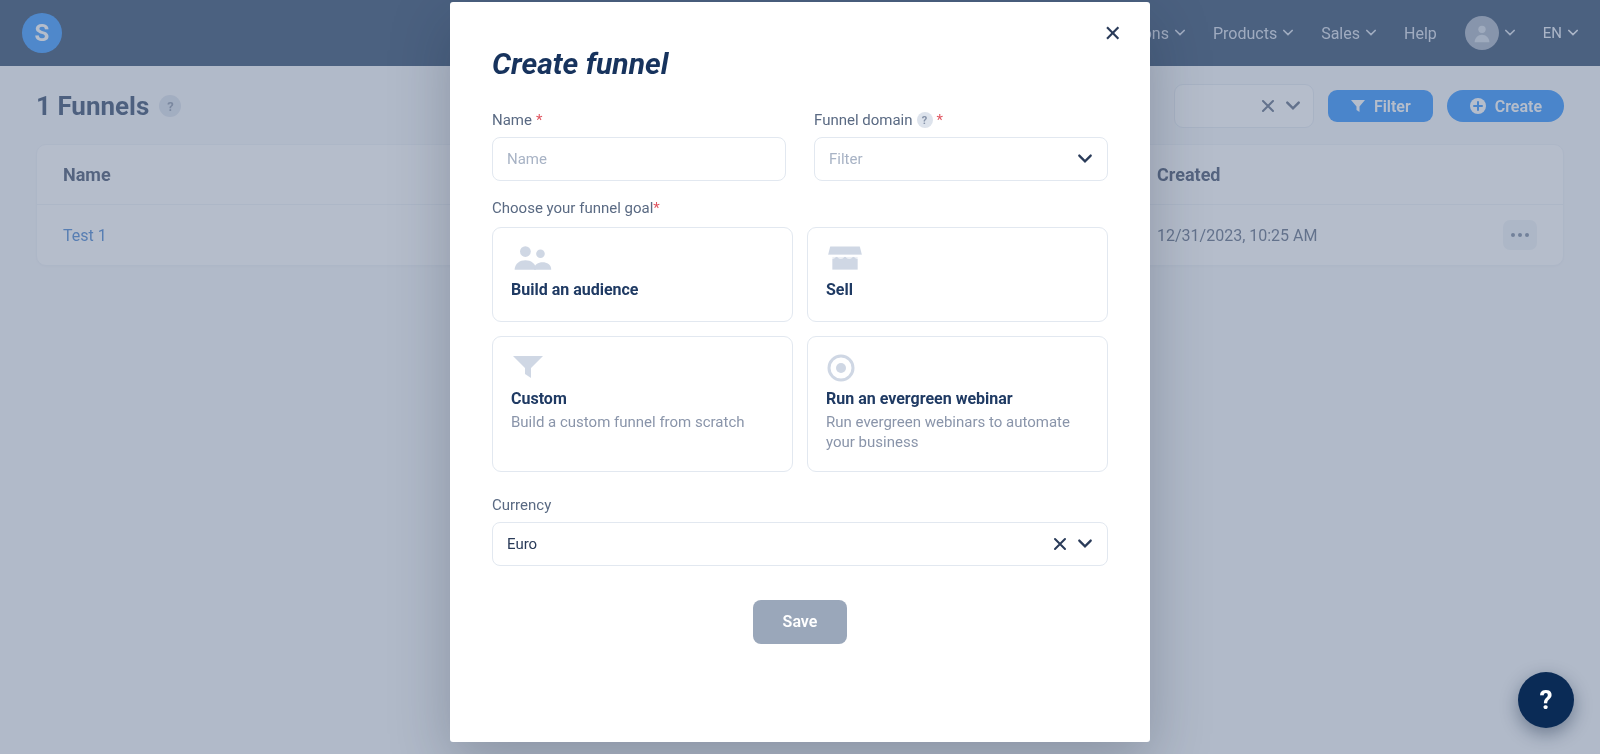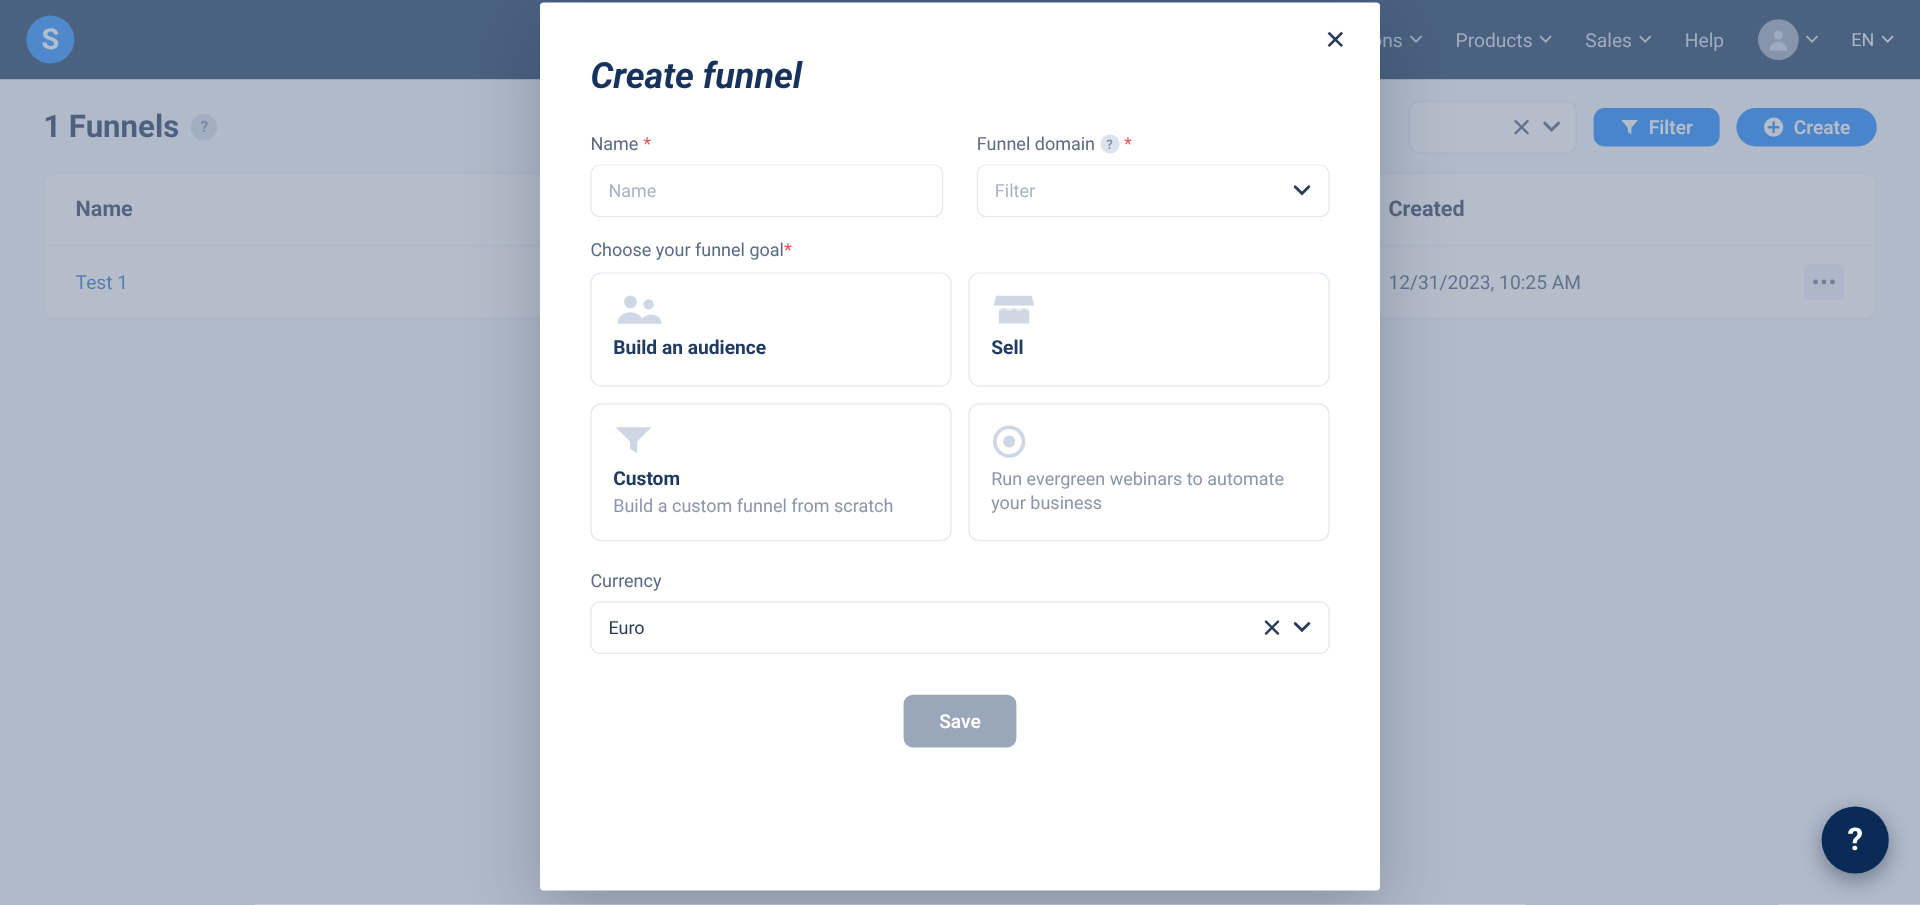--- a/index.html
+++ b/index.html
@@ -244,20 +244,21 @@
         <div class="goal-title">Custom</div>
         <div class="goal-desc">Build a custom funnel from scratch</div>
       </div>
       <div class="goal">
         <div class="goal-icon">
           <svg viewBox="0 0 30 30" width="30" height="30">
               <circle cx="15" cy="15" r="12" fill="none" stroke="#cfd7e4" stroke-width="3"></circle>
               <circle cx="15" cy="15" r="5" fill="#cfd7e4"></circle>
             </svg>
         </div>
+        <div class="goal-title">Run an evergreen webinar</div>
         <div class="goal-desc">Run evergreen webinars to automate your business</div>
       </div>
     </div>
 
     <div class="currency-row">
       <div class="label">
           <span>Currency</span>
         </div>
       <div class="select">
         <span style="color:#2a3b59">Euro</span>

